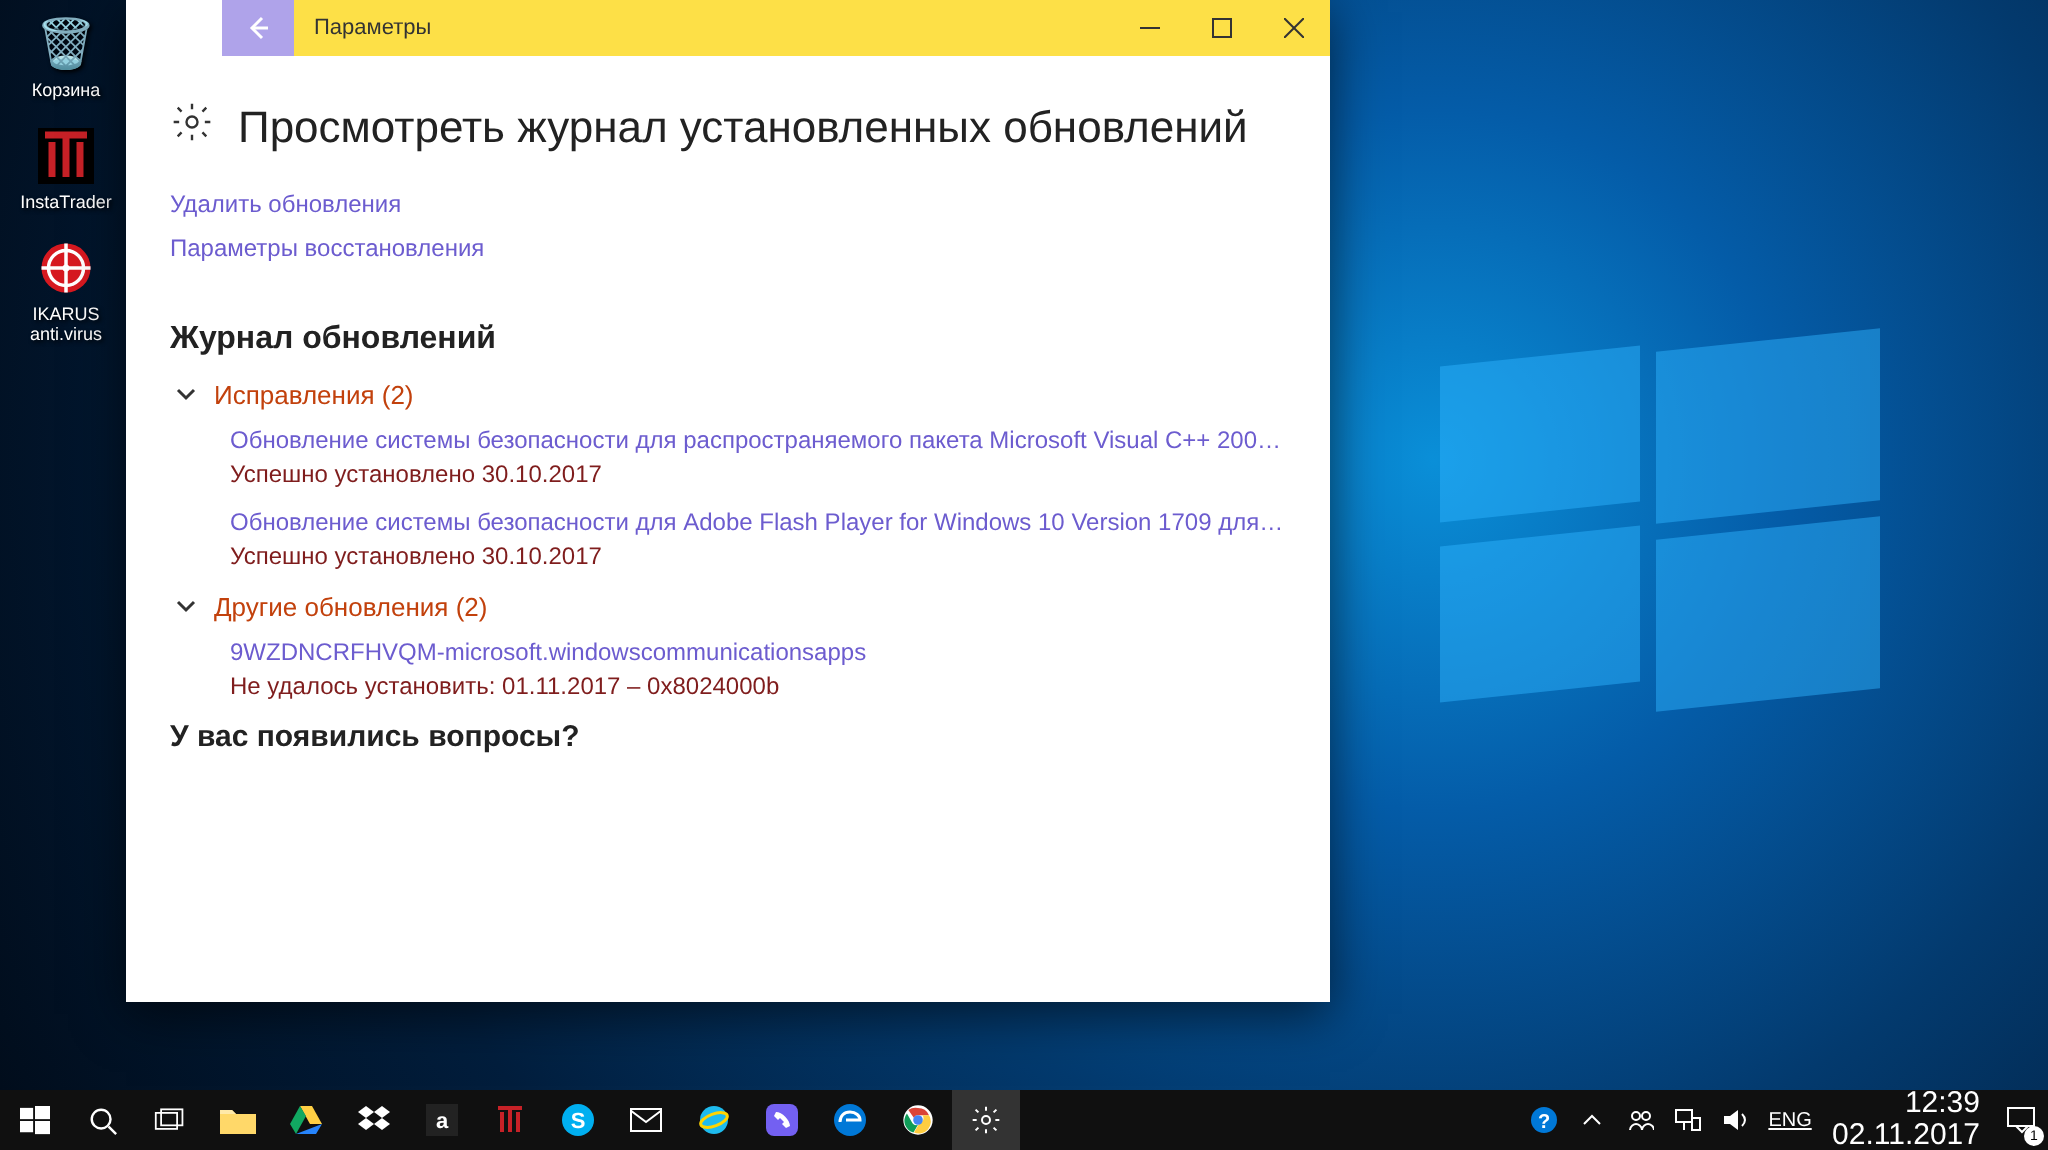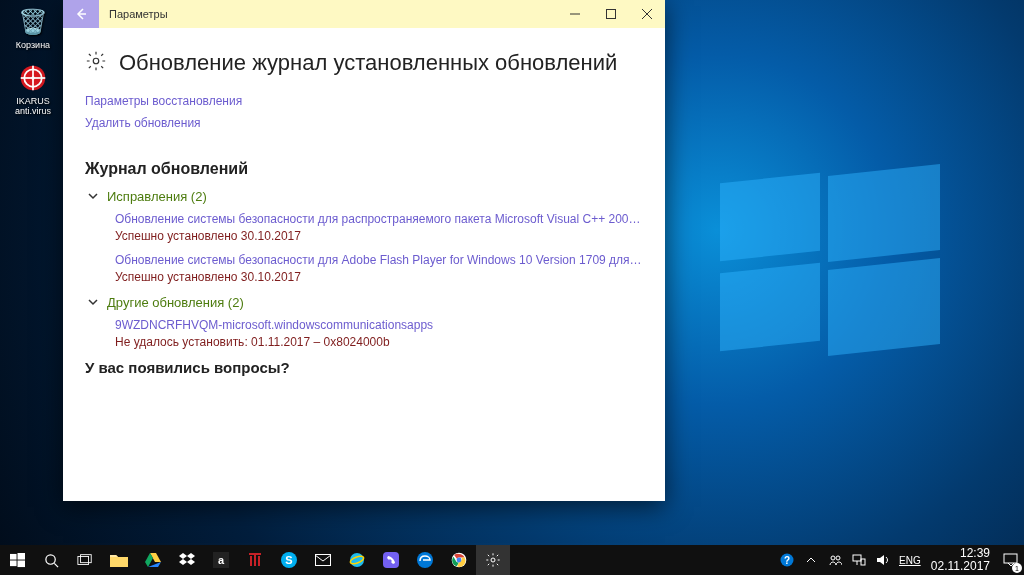--- a/index.html
+++ b/index.html
@@ -17,68 +17,80 @@
 .win-logo .p4 { left:108px; top:94px; width:112px; height:86px; transform:skewY(-6deg); }
 
 .desk-icons { position:absolute; left:6px; top:6px; width:54px; }
 .desk-icon { width:54px; text-align:center; margin-bottom:12px; color:#fff; font-size:9px; text-shadow:1px 1px 2px #000; cursor:pointer; }
 .desk-icon .ico { width:32px; height:32px; margin:0 auto 2px; display:flex; align-items:center; justify-content:center; font-size:24px; }
 
 .settings-window {
   position:absolute; left:63px; top:0; width:602px; height:501px;
   background:#fff; box-shadow:0 6px 24px rgba(0,0,0,0.6);
 }
-.titlebar { height:28px; display:flex; align-items:center; background:#fef9c3; }
+.titlebar { height:28px; display:flex; align-items:center; background:#fde047;margin-left:48px; }
 .back-btn { width:36px; height:28px; background:#afa3ea; display:flex; align-items:center; justify-content:center; color:#fff; cursor:pointer; }
 .app-title { flex:1; padding-left:10px; font-size:11px; color:#333; }
 .winctl { width:36px; height:28px; display:flex; align-items:center; justify-content:center; font-size:11px; color:#333; cursor:pointer; }
 
 .content { padding:10px 22px 0 22px; }
 .head-row { display:flex; align-items:center; margin-top:12px; margin-bottom:18px; }
 .gear { margin-right:12px; color:#333; }
 .page-title { font-size:22px; font-weight:300; color:#222; }
 .link { color:#6c5ccf; font-size:12px; margin:8px 0; display:block; cursor:pointer; }
 .section-h { font-size:16px; font-weight:600; margin-top:30px; margin-bottom:10px; color:#222; }
 .group { margin-left:0; margin-bottom:6px; }
 .group-head { display:flex; align-items:center; cursor:pointer; margin:6px 0 8px; }
 .chev { width:16px; height:16px; margin-right:6px; }
-.group-label { font-size:13px; color:#4d7c0f; }
+.group-label { font-size:13px; color:#c2410c; }
 .item { margin-left:30px; margin-bottom:10px; }
 .item .ilink { color:#6c5ccf; font-size:12px; display:block; white-space:nowrap; overflow:hidden; text-overflow:ellipsis; max-width:540px; cursor:pointer; }
 .item .istatus { font-size:12px; color:#7f1d1d; margin-top:3px; }
 .qh { font-size:15px; font-weight:600; margin-top:8px; color:#222; }
 
 .taskbar { position:absolute; left:0; bottom:0; width:1024px; height:30px; background:#101010; display:flex; align-items:center; }
 .tb { width:34px; height:30px; display:flex; align-items:center; justify-content:center; color:#fff; font-size:14px; cursor:pointer; }
 .tb.active { background:#333; }
 .tb svg { display:block; }
 .tray { margin-left:auto; display:flex; align-items:center; height:30px; }
 .tray .ti { width:24px; height:30px; display:flex; align-items:center; justify-content:center; font-size:11px; color:#fff; cursor:pointer; }
 .tray .lang { width:30px; font-size:10px;text-decoration:underline; }
-.clock { color:#fff; font-size:12px; line-height:1.1; text-align:right; padding:0 6px; cursor:pointer; }
+.clock { color:#fff; font-size:15px; line-height:1.1; text-align:right; padding:0 6px; cursor:pointer; }
 .notif { width:28px; height:30px; display:flex; align-items:center; justify-content:center; color:#fff; cursor:pointer; position:relative;}
 .notif .badge { position:absolute; right:2px; bottom:2px; background:#fff; color:#000; border-radius:50%; width:10px; height:10px; font-size:7px; display:flex; align-items:center; justify-content:center;}
 </style>
 </head>
 <body>
 
 <div class="desktop">
   <div class="win-logo">
     <div class="pane p1"></div>
       <div class="pane p2"></div>
       <div class="pane p3"></div>
       <div class="pane p4"></div>
   </div>
 
   <div class="desk-icons">
     <div class="desk-icon">
       <div class="ico">
           <span>🗑️</span>
         </div>
       <div>Корзина</div>
+    </div>
+    <div class="desk-icon">
+      <div class="ico">
+        <svg width="28" height="28" viewBox="0 0 32 32">
+            <rect width="32" height="32" fill="#000"></rect>
+            <rect x="6" y="8" width="4" height="20" fill="#c72127"></rect>
+            <rect x="14" y="4" width="4" height="24" fill="#c72127"></rect>
+            <rect x="22" y="8" width="4" height="20" fill="#c72127"></rect>
+            <rect x="4" y="2" width="24" height="4" fill="#c72127"></rect>
+          </svg>
+      </div>
+      <div>InstaTrader</div>
     </div>
     <div class="desk-icon">
       <div class="ico">
         <svg width="28" height="28" viewBox="0 0 32 32">
             <circle cx="16" cy="16" r="14" fill="#d71920"></circle>
             <circle cx="16" cy="16" r="10" fill="none" stroke="#fff" stroke-width="2"></circle>
             <line x1="16" y1="2" x2="16" y2="30" stroke="#fff" stroke-width="2"></line>
             <line x1="2" y1="16" x2="30" y2="16" stroke="#fff" stroke-width="2"></line>
             <circle cx="16" cy="16" r="2" fill="#fff"></circle>
           </svg>
@@ -115,24 +127,24 @@
     </div>
 
     <div class="content">
       <div class="head-row">
         <span class="gear">
           <svg width="22" height="22" viewBox="0 0 24 24" fill="none" stroke="#333" stroke-width="1.3">
               <circle cx="12" cy="12" r="3"></circle>
               <path d="M12 2v3M12 19v3M4.2 4.2l2.1 2.1M17.7 17.7l2.1 2.1M2 12h3M19 12h3M4.2 19.8l2.1-2.1M17.7 6.3l2.1-2.1"></path>
             </svg>
         </span>
-        <div class="page-title">Обновление журнал установленных обновлений</div>
-      </div>
+        <div class="page-title">Просмотреть журнал установленных обновлений</div>
+      </div>
+      <a class="link">Удалить обновления</a>
       <a class="link">Параметры восстановления</a>
-      <a class="link">Удалить обновления</a>
 
       <div class="section-h">Журнал обновлений</div>
 
       <div class="group">
         <div class="group-head">
           <svg class="chev" viewBox="0 0 16 16">
               <path d="M4 6l4 4 4-4" stroke="#333" stroke-width="1.5" fill="none"></path>
             </svg>
           <span class="group-label">Исправления (2)</span>
         </div>

